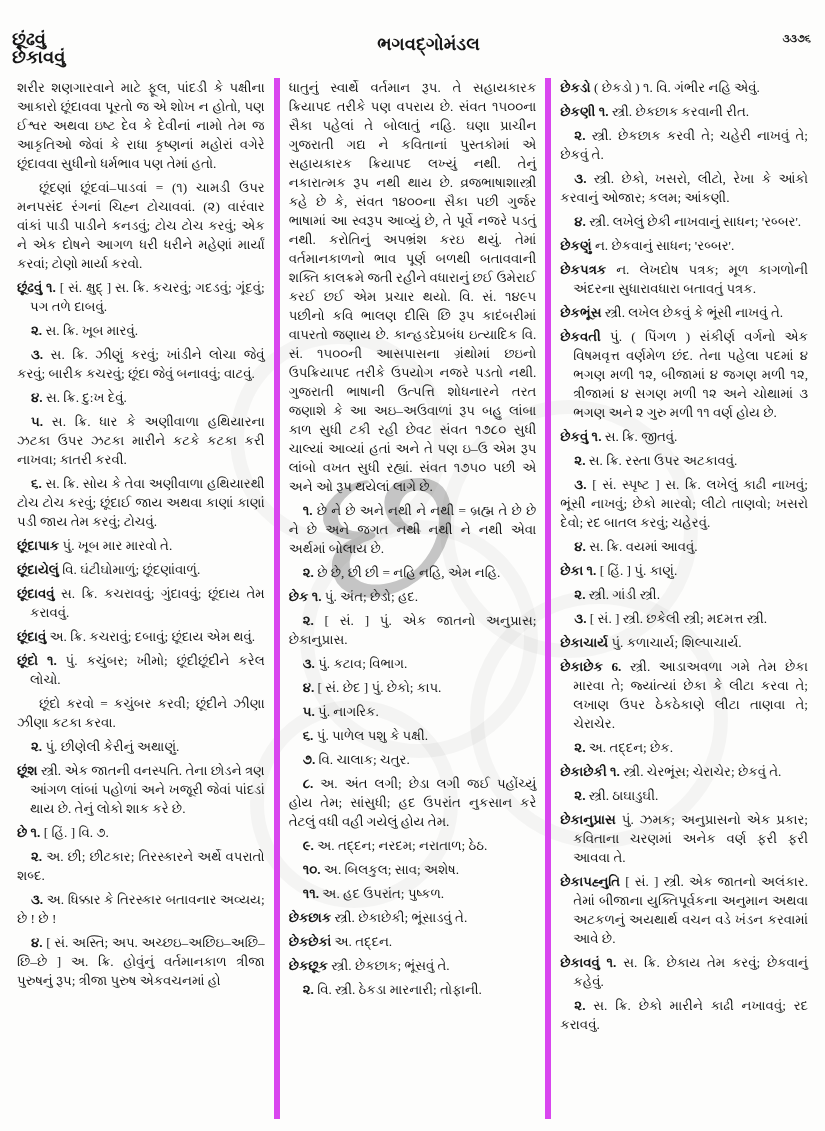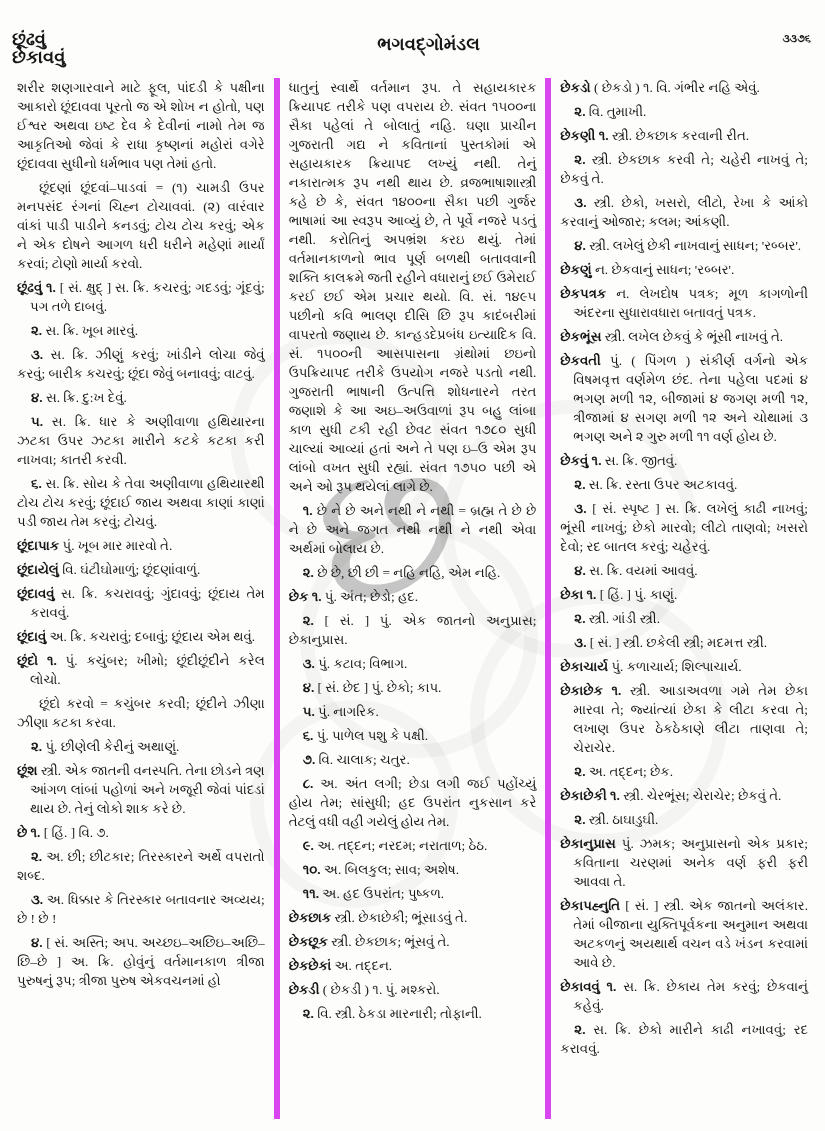--- a/index.html
+++ b/index.html
@@ -92,45 +92,43 @@
         <p class="sense"><b>૩.</b> પું. કટાવ; વિભાગ.</p>
         <p class="sense"><b>૪.</b> [ સં. છેદ ] પું. છેકો; કાપ.</p>
         <p class="sense"><b>૫.</b> પું. નાગરિક.</p>
         <p class="sense"><b>૬.</b> પું. પાળેલ પશુ કે પક્ષી.</p>
         <p class="sense"><b>૭.</b> વિ. ચાલાક; ચતુર.</p>
         <p class="sense"><b>૮.</b> અ. અંત લગી; છેડા લગી જઈ પહોંચ્યું હોય તેમ; સાંસુધી; હદ ઉપરાંત નુકસાન કરે તેટલું વધી વહી ગયેલું હોય તેમ.</p>
         <p class="sense"><b>૯.</b> અ. તદ્દન; નરદમ; નરાતાળ; ઠેઠ.</p>
         <p class="sense"><b>૧૦.</b> અ. બિલકુલ; સાવ; અશેષ.</p>
         <p class="sense"><b>૧૧.</b> અ. હદ ઉપરાંત; પુષ્કળ.</p>
         <p class="entry"><b>છેકછાક</b> સ્ત્રી. છેકાછેકી; ભૂંસાડવું તે.</p>
+        <p class="entry"><b>છેકછેકાં</b> અ. તદ્દન.</p>
         <p class="entry"><b>છેકછૂક</b> સ્ત્રી. છેકછાક; ભૂંસવું તે.</p>
-        <p class="entry"><b>છેકછેકાં</b> અ. તદ્દન.</p>
-        <p class="entry"><b>છેકડી</b> ( છેકડી ) ૧. પું. મશ્કરો.</p>
         <p class="sense"><b>૨.</b> વિ. સ્ત્રી. ઠેકડા મારનારી; તોફાની.</p>
       </div>
     <div class="col right">
         <p class="entry"><b>છેકડો</b> ( છેકડો ) ૧. વિ. ગંભીર નહિ એવું.</p>
-        <p class="sense"><b>૨.</b> વિ. તુમાખી.</p>
         <p class="entry"><b>છેકણી ૧.</b> સ્ત્રી. છેકછાક કરવાની રીત.</p>
         <p class="sense"><b>૨.</b> સ્ત્રી. છેકછાક કરવી તે; ચહેરી નાખવું તે; છેકવું તે.</p>
         <p class="sense"><b>૩.</b> સ્ત્રી. છેકો, ખસરો, લીટો, રેખા કે આંકો કરવાનું ઓજાર; કલમ; આંકણી.</p>
         <p class="sense"><b>૪.</b> સ્ત્રી. લખેલું છેકી નાખવાનું સાધન; 'રબ્બર'.</p>
         <p class="entry"><b>છેકણું</b> ન. છેકવાનું સાધન; 'રબ્બર'.</p>
         <p class="entry"><b>છેકપત્રક</b> ન. લેખદોષ પત્રક; મૂળ કાગળોની અંદરના સુધારાવધારા બતાવતું પત્રક.</p>
         <p class="entry"><b>છેકભૂંસ</b> સ્ત્રી. લખેલ છેકવું કે ભૂંસી નાખવું તે.</p>
         <p class="entry"><b>છેકવતી</b> પું. ( પિંગળ ) સંકીર્ણ વર્ગનો એક વિષમવૃત્ત વર્ણમેળ છંદ. તેના પહેલા પદમાં ૪ ભગણ મળી ૧૨, બીજામાં ૪ જગણ મળી ૧૨, ત્રીજામાં ૪ સગણ મળી ૧૨ અને ચોથામાં ૩ ભગણ અને ૨ ગુરુ મળી ૧૧ વર્ણ હોય છે.</p>
         <p class="entry"><b>છેકવું ૧.</b> સ. ક્રિ. જીતવું.</p>
         <p class="sense"><b>૨.</b> સ. ક્રિ. રસ્તા ઉપર અટકાવવું.</p>
         <p class="sense"><b>૩.</b> [ સં. સ્પૃષ્ટ ] સ. ક્રિ. લખેલું કાઢી નાખવું; ભૂંસી નાખવું; છેકો મારવો; લીટો તાણવો; ખસરો દેવો; રદ બાતલ કરવું; ચહેરવું.</p>
         <p class="sense"><b>૪.</b> સ. ક્રિ. વયમાં આવવું.</p>
         <p class="entry"><b>છેકા ૧.</b> [ હિં. ] પું. કાણું.</p>
         <p class="sense"><b>૨.</b> સ્ત્રી. ગાંડી સ્ત્રી.</p>
         <p class="sense"><b>૩.</b> [ સં. ] સ્ત્રી. છકેલી સ્ત્રી; મદમત્ત સ્ત્રી.</p>
         <p class="entry"><b>છેકાચાર્ય</b> પું. કળાચાર્ય; શિલ્પાચાર્ય.</p>
-        <p class="entry"><b>છેકાછેક ૧.</b> સ્ત્રી. આડાઅવળા ગમે તેમ છેકા મારવા તે; જ્યાંત્યાં છેકા કે લીટા કરવા તે; લખાણ ઉપર ઠેકઠેકાણે લીટા તાણવા તે; ચેરાચેર.</p>
+        <p class="entry"><b>છેકાછેક 6.</b> સ્ત્રી. આડાઅવળા ગમે તેમ છેકા મારવા તે; જ્યાંત્યાં છેકા કે લીટા કરવા તે; લખાણ ઉપર ઠેકઠેકાણે લીટા તાણવા તે; ચેરાચેર.</p>
         <p class="sense"><b>૨.</b> અ. તદ્દન; છેક.</p>
         <p class="entry"><b>છેકાછેકી ૧.</b> સ્ત્રી. ચેરભૂંસ; ચેરાચેર; છેકવું તે.</p>
         <p class="sense"><b>૨.</b> સ્ત્રી. ઠાઘાડુઘી.</p>
         <p class="entry"><b>છેકાનુપ્રાસ</b> પું. ઝમક; અનુપ્રાસનો એક પ્રકાર; કવિતાના ચરણમાં અનેક વર્ણ ફરી ફરી આવવા તે.</p>
         <p class="entry"><b>છેકાપહ્નુતિ</b> [ સં. ] સ્ત્રી. એક જાતનો અલંકાર. તેમાં બીજાના યુક્તિપૂર્વકના અનુમાન અથવા અટકળનું અયથાર્થ વચન વડે ખંડન કરવામાં આવે છે.</p>
         <p class="entry"><b>છેકાવવું ૧.</b> સ. ક્રિ. છેકાય તેમ કરવું; છેકવાનું કહેવું.</p>
         <p class="sense"><b>૨.</b> સ. ક્રિ. છેકો મારીને કાઢી નખાવવું; રદ કરાવવું.</p>
       </div>
   </div>
 

